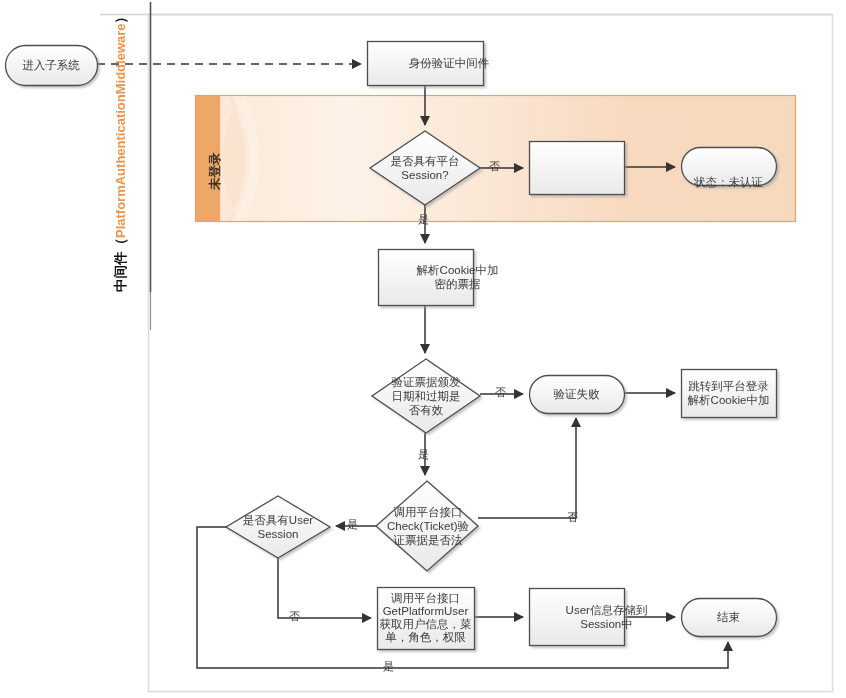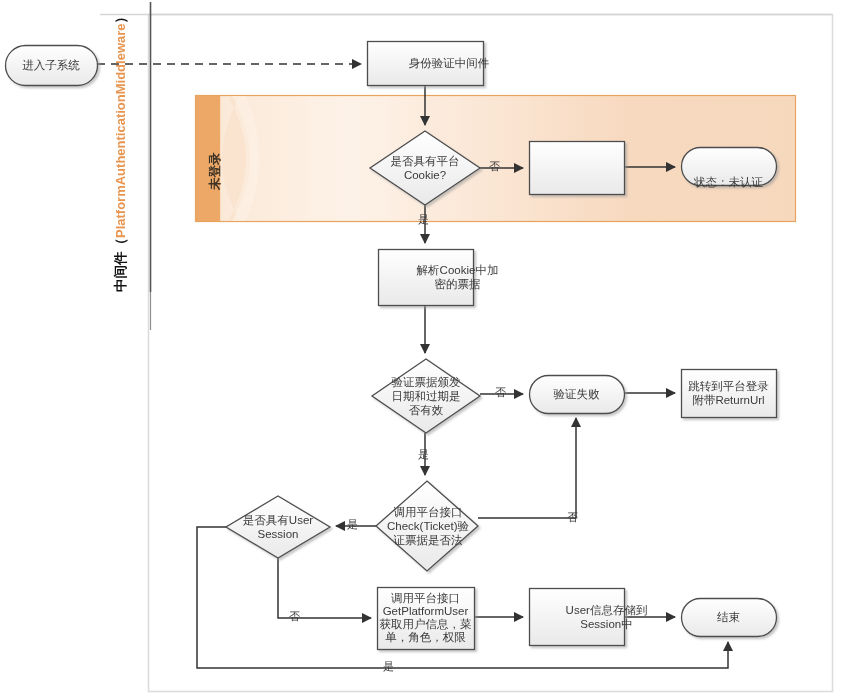--- a/index.html
+++ b/index.html
@@ -127,36 +127,36 @@
     <rect x="529.5" y="588.5" width="95" height="57" fill="url(#nodeGrad)" stroke="#4d4d4d" stroke-width="1.3" filter="url(#softshadow)"></rect>
 
     <rect x="681.5" y="598.5" width="95" height="38" rx="19" ry="19" fill="url(#nodeGrad)" stroke="#4d4d4d" stroke-width="1.3" filter="url(#softshadow)"></rect>
   </svg>
 
   <div class="nodelabel" style="left:5px;top:45px;width:92px;height:40px;">进入子系统</div>
 
   <div class="nodelabel" style="left:367px;top:41px;width:116px;height:44px;margin-left:24px;">身份验证中间件</div>
 
   <div class="nodelabel" style="left:370px;top:131px;width:110px;height:74px;">是否具有平台
-Cookie?</div>
+Session?</div>
 
 
   <div class="nodelabel" style="left:681px;top:147px;width:95px;height:38px;margin-top:16px;">状态：未认证</div>
 
   <div class="nodelabel" style="left:378px;top:249px;width:95px;height:56px;padding-left:32px;">解析Cookie中加
 密的票据</div>
 
   <div class="nodelabel" style="left:368px;top:359px;width:116px;height:74px;font-family:Liberation Serif, serif;">验证票据颁发
 日期和过期是
 否有效</div>
 
   <div class="nodelabel" style="left:529px;top:375px;width:95px;height:38px;">验证失败</div>
 
   <div class="nodelabel" style="left:681px;top:369px;width:95px;height:48px;">跳转到平台登录
-附带ReturnUrl</div>
+解析Cookie中加</div>
 
   <div class="nodelabel" style="left:371px;top:484px;width:114px;height:84px;">调用平台接口
 Check(Ticket)验
 证票据是否法</div>
 
   <div class="nodelabel" style="left:222px;top:496px;width:112px;height:62px;">是否具有User
 Session</div>
 
   <div class="nodelabel" style="left:377px;top:587px;width:97px;height:62px;line-height:13px;">调用平台接口
 GetPlatformUser

